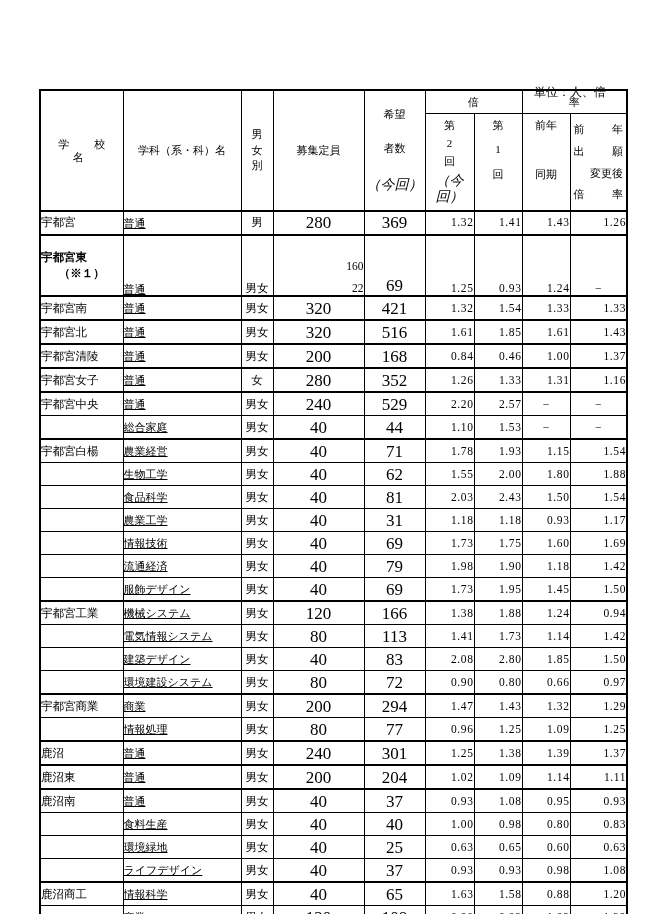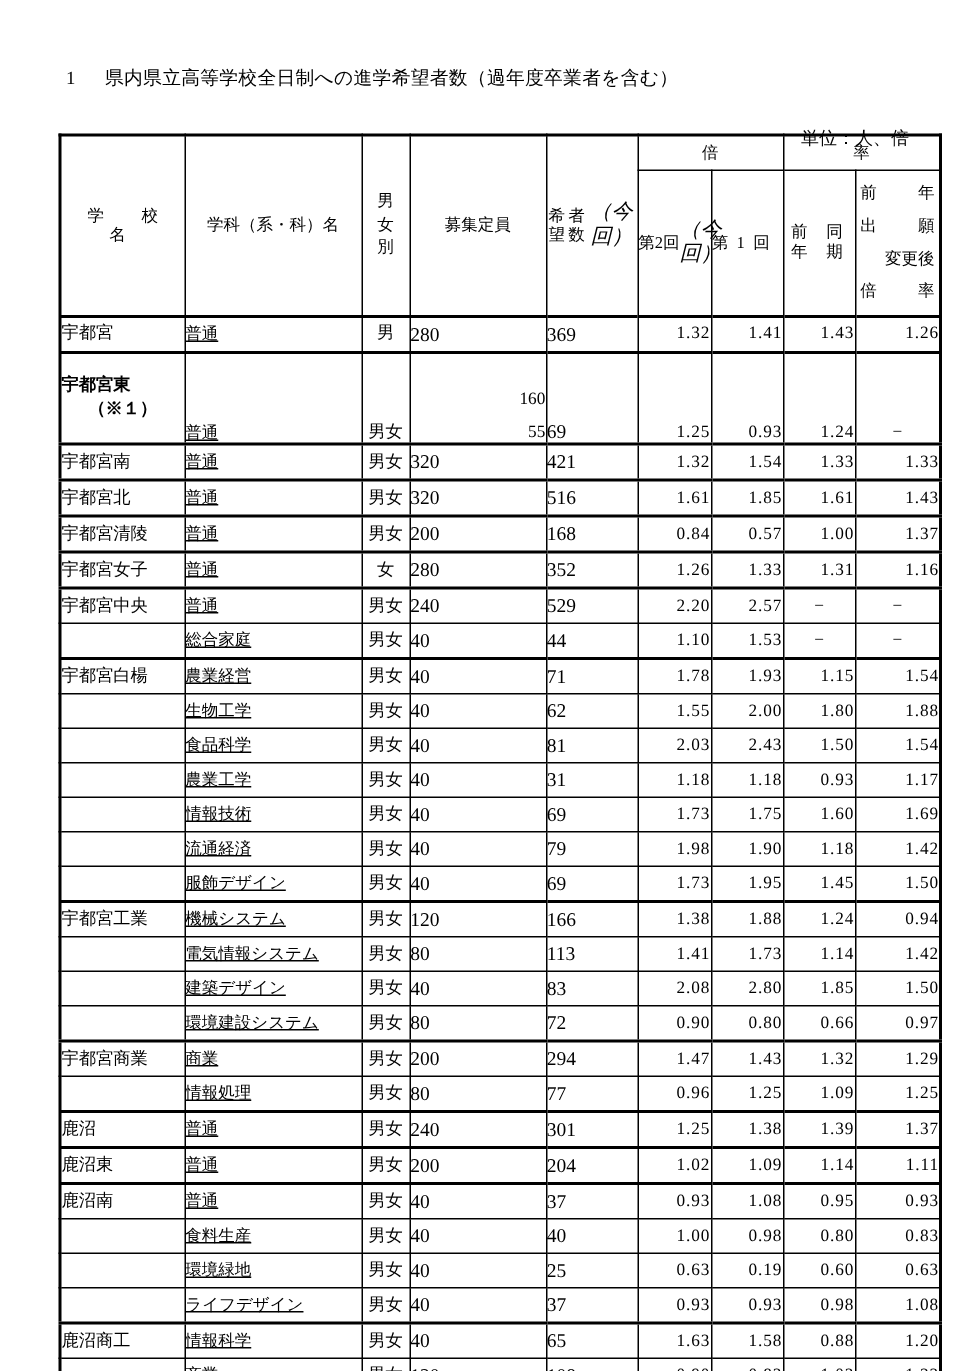--- a/index.html
+++ b/index.html
@@ -92,21 +92,21 @@
     letter-spacing: 7px;
     padding-left: 7px;
   }
   .vert2 {
     display: block;
     line-height: 1.45;
     font-size: 11px;
   }
   .stack {
     display: flex;
-    flex-direction: row;
+    flex-direction: column;
     justify-content: space-between;
     height: 86px;
     padding: 4px 0 4px 0;
     align-items: center;
   }
   .stack span { display: block; }
   .small-paren { font-size: 14px; font-style: italic; }
 
   .hd-after-inner {
     display: flex;
@@ -134,23 +134,23 @@
     padding: 2px 0 2px 4px;
     text-align: left;
     font-size: 11px;
     text-decoration: underline;
   }
   td.gender {
     text-align: center;
     font-size: 11.5px;
   }
   td.num {
-    text-align: left;
+    text-align: center;
     padding-right: 8px;
-    font-size: 13px;
+    font-size: 17px;
   }
   td.ratio {
     text-align: right;
     padding-right: 7px;
     font-size: 11.5px;
     letter-spacing: 0.6px;
   }
   td.dash {
     text-align: center;
     font-size: 11.5px;
@@ -205,23 +205,20 @@
     letter-spacing: 0.5px;
     color: #9a9a9a;
     font-weight: normal;
   }
 </style>
 </head>
 <body>
 
 <div id="page">
 
-  <div class="title-row">
-    <span class="num">1</span><span>県内県立高等学校全日制への進学希望者数（過年度卒業者を含む）</span>
-  </div>
 
   <div class="unit-note">単位：人、倍</div>
 
   <div id="tbl-wrap">
     <table class="grid">
       <colgroup>
         <col class="c-school">
           <col class="c-course">
           <col class="c-gender">
         <col class="c-cap">
@@ -318,21 +315,21 @@
             <td class="ratio">1.41</td>
             <td class="ratio">1.43</td>
             <td class="ratio">1.26</td>
           </tr>
           <tr class="grp-top">
             <td class="school" style="height: 44px; font-weight: bold;"><span class="school-two">宇都宮東<span class="l2">（※１）</span></span></td>
             <td class="course valign-bottom">普通</td>
             <td class="gender valign-bottom">男女</td>
             <td class="cap-two">
               <span class="l1">160</span>
-              <span class="l2">55</span>
+              <span class="l2">22</span>
             </td>
             <td class="num valign-bottom">69</td>
             <td class="ratio valign-bottom">1.25</td>
             <td class="ratio valign-bottom">0.93</td>
             <td class="ratio valign-bottom">1.24</td>
             <td class="dash valign-bottom">−</td>
           </tr>
           <tr class="grp-top">
             <td class="school">宇都宮南</td>
             <td class="course">普通</td>
@@ -355,21 +352,21 @@
             <td class="ratio">1.61</td>
             <td class="ratio">1.43</td>
           </tr>
           <tr class="grp-top">
             <td class="school">宇都宮清陵</td>
             <td class="course">普通</td>
             <td class="gender">男女</td>
             <td class="num">200</td>
             <td class="num">168</td>
             <td class="ratio">0.84</td>
-            <td class="ratio">0.57</td>
+            <td class="ratio">0.46</td>
             <td class="ratio">1.00</td>
             <td class="ratio">1.37</td>
           </tr>
           <tr class="grp-top">
             <td class="school">宇都宮女子</td>
             <td class="course">普通</td>
             <td class="gender">女</td>
             <td class="num">280</td>
             <td class="num">352</td>
             <td class="ratio">1.26</td>
@@ -586,21 +583,21 @@
             <td class="ratio">0.80</td>
             <td class="ratio">0.83</td>
           </tr>
           <tr>
             <td class="school"></td>
             <td class="course">環境緑地</td>
             <td class="gender">男女</td>
             <td class="num">40</td>
             <td class="num">25</td>
             <td class="ratio">0.63</td>
-            <td class="ratio">0.19</td>
+            <td class="ratio">0.65</td>
             <td class="ratio">0.60</td>
             <td class="ratio">0.63</td>
           </tr>
           <tr>
             <td class="school"></td>
             <td class="course">ライフデザイン</td>
             <td class="gender">男女</td>
             <td class="num">40</td>
             <td class="num">37</td>
             <td class="ratio">0.93</td>

